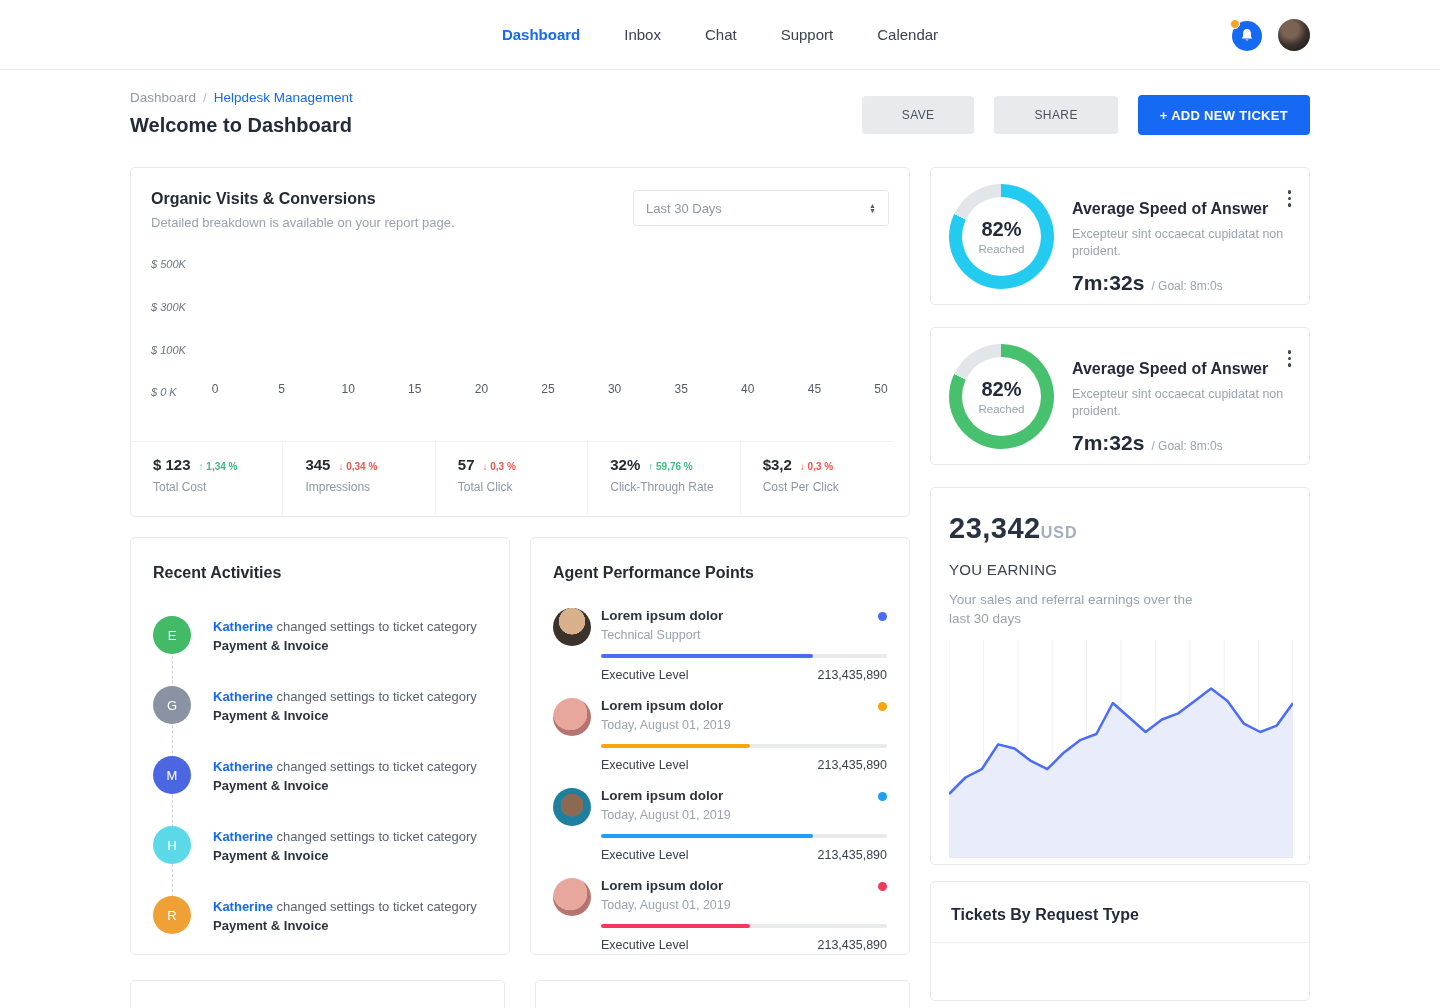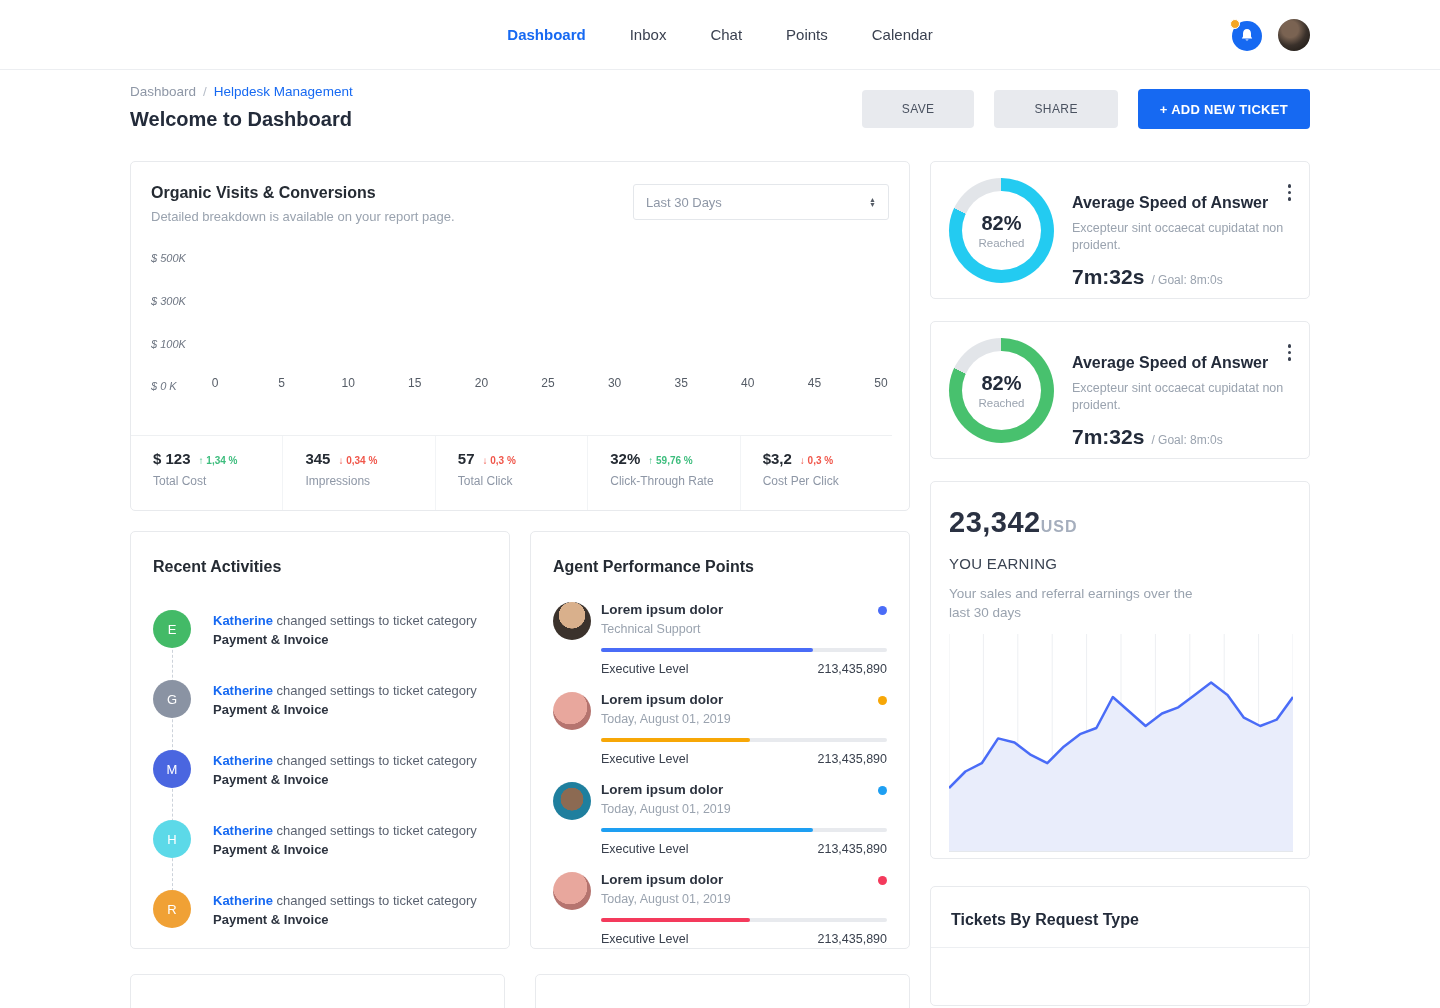--- a/index.html
+++ b/index.html
@@ -12,21 +12,21 @@
   .nav-link { font-size:15px; color:#3a4150; text-decoration:none; cursor:pointer; }
   .nav-link.active { color:#1669f2; font-weight:bold; }
   .top-icons { position:absolute; right:130px; display:flex; align-items:center; gap:14px; }
   .bell-wrap { position:relative; width:32px; height:32px; }
   .bell-circle { width:30px; height:30px; border-radius:50%; background:#1669f2; display:flex; align-items:center; justify-content:center; margin-top:2px; }
   .bell-dot { position:absolute; left:-2px; top:0; width:10px; height:10px; border-radius:50%; background:#f5a623; border:1.5px solid #fff; }
   .user-avatar { width:32px; height:32px; border-radius:50%; background:radial-gradient(circle at 38% 32%, #7a6352 0 28%, #3a312b 55%, #16130f 100%); }
 
   
   .container { width:1180px; margin:0 auto; }
-  .page-head { margin-top:14px; display:flex; justify-content:space-between; align-items:flex-start; }
+  .page-head { margin-top:20px; display:flex; justify-content:space-between; align-items:flex-start; }
   .crumbs { font-size:13.5px; color:#8e97a6; }
   .crumbs .sep { margin:0 7px; color:#b7bec9; }
   .crumbs .current { color:#1669f2; }
   .page-title { margin-top:9px; font-size:20px; font-weight:bold; color:#232b3a; }
   .head-actions { display:flex; gap:20px; align-items:center; margin-top:5px; }
   .btn-flat { height:38px; padding:12px 40px; background:#e8eaee; border:none; border-radius:4px;
     font-family:inherit; font-size:12px; letter-spacing:.4px; color:#4a5260; cursor:pointer; }
   .btn-primary { height:40px; padding:0 22px; background:#1669f2; border:none; border-radius:4px;
     font-family:inherit; font-size:13px; font-weight:bold; letter-spacing:.3px; color:#fff; cursor:pointer; }
 
@@ -95,21 +95,21 @@
   .donut-pct { font-size:20px; font-weight:bold; color:#232b3a; }
   .donut-sub { font-size:11.5px; color:#9aa3af; margin-top:2px; }
   .speed-title { font-size:16px; font-weight:bold; color:#232b3a; margin-top:16px; }
   .speed-desc { font-size:12.5px; color:#9aa3af; line-height:17px; margin-top:8px; width:215px; }
   .speed-time-row { margin-top:11px; display:flex; align-items:baseline; gap:7px; }
   .speed-time { font-size:21px; font-weight:bold; color:#232b3a; }
   .speed-goal { font-size:12px; color:#9aa3af; }
   .kebab { position:absolute; right:16px; top:20px; display:flex; flex-direction:column; gap:3px; cursor:pointer; padding:2px; }
   .kebab i { width:3.5px; height:3.5px; border-radius:50%; background:#3a4150; }
 
-  .earning-card { height:378px; margin-bottom:27px; padding:24px 18px 18px; }
+  .earning-card { height:378px; margin-bottom:16px; padding:24px 18px 18px; }
   .earn-amount { font-size:29px; font-weight:bold; color:#2a3142; letter-spacing:.5px; }
   .earn-cur { font-size:16px; font-weight:bold; color:#a5aebd; letter-spacing:1px; }
   .earn-label { font-size:15px; color:#3a4352; margin-top:16px; letter-spacing:.3px; }
   .earn-desc { font-size:13.5px; color:#9aa3af; line-height:19px; margin-top:12px; width:250px; }
   .earn-chart { margin-top:12px; }
 
   .tickets-card { min-height:106px; padding:0; overflow:hidden; height:120px; }
   .tickets-head { padding:24px 20px 18px; font-size:16px; font-weight:bold; color:#232b3a; border-bottom:1px solid #edeff2; }
 
   
@@ -117,21 +117,21 @@
   .stub { width:375px; height:40px; }
 </style>
 </head>
 <body>
 
 <div class="topbar">
   <div class="nav-center">
       <a class="nav-link active">Dashboard</a>
       <a class="nav-link">Inbox</a>
       <a class="nav-link">Chat</a>
-      <a class="nav-link">Points</a>
+      <a class="nav-link">Support</a>
       <a class="nav-link">Calendar</a>
     </div>
   <div class="top-icons">
     <div class="bell-wrap">
       <div class="bell-circle">
         <svg width="14" height="15" viewBox="0 0 14 15">
           <path d="M7 1 C4.5 1 3 3 3 5.4 L3 8.6 L1.8 10.4 L12.2 10.4 L11 8.6 L11 5.4 C11 3 9.5 1 7 1 Z" fill="#fff"></path>
           <path d="M5.4 11.4 a1.7 1.7 0 0 0 3.2 0 Z" fill="#fff"></path>
         </svg>
       </div>

